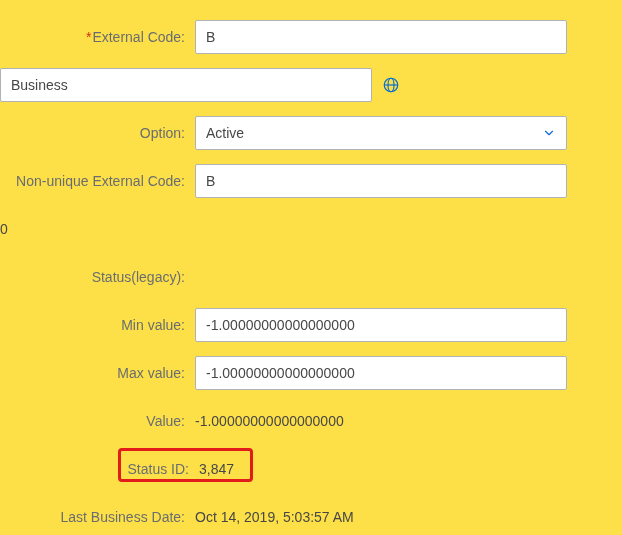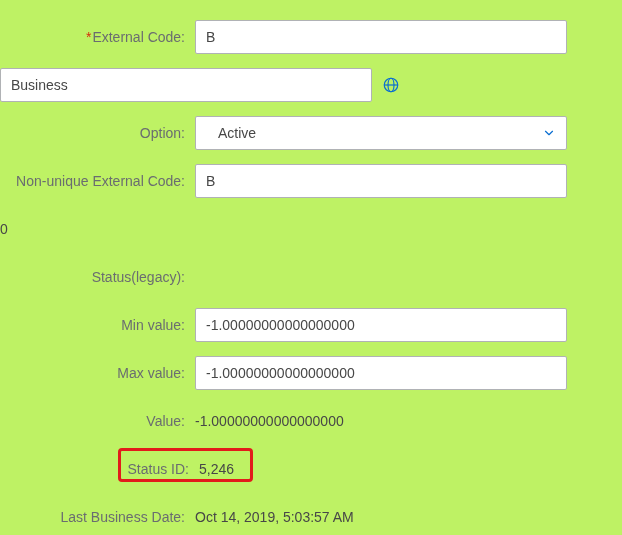--- a/index.html
+++ b/index.html
@@ -7,21 +7,21 @@
     margin: 0;
     padding: 0;
     background: #f3f3f3;
     font-family: Arial, Helvetica, sans-serif;
     font-size: 14px;
     color: #555;
   }
   .page {
     width: 622px;
     height: 535px;
-    background: #bef264;
+    background: #fde047;
     padding: 20px 22px 20px 0;
     position: relative;
   }
   .form-row {
     display: flex;
     align-items: center;
     margin-bottom: 14px;
     min-height: 34px;
   }
   .label-col {
@@ -51,21 +51,21 @@
     font-size: 14px;
     color: #474747;
     font-family: inherit;
   }
   .select-box {
     display: flex;
     align-items: center;
     justify-content: space-between;
     cursor: pointer;
   }
-  .select-box .select-value { color: #474747; margin-left: 12px; }
+  .select-box .select-value { color: #474747; }
   .select-box .chev {
     color: #0a6ed1;
     display: flex;
     align-items: center;
   }
   .static-value { color: #474747; }
   .globe-wrap {
     margin-left: 10px;
     color: #0a6ed1;
     display: flex;
@@ -181,21 +181,21 @@
       <span class="static-value">-1.00000000000000000</span>
     </div>
   </div>
 
   <div class="form-row highlight-row">
     <div class="highlight-box"></div>
     <div class="label-col">
       <span>Status ID:</span>
     </div>
     <div class="value-col">
-      <span class="option-id-val">5,246</span>
+      <span class="option-id-val">3,847</span>
     </div>
   </div>
 
   <div class="form-row">
     <div class="label-col">
       <span>Last Business Date:</span>
     </div>
     <div class="value-col">
       <span class="static-value">Oct 14, 2019, 5:03:57 AM</span>
     </div>

